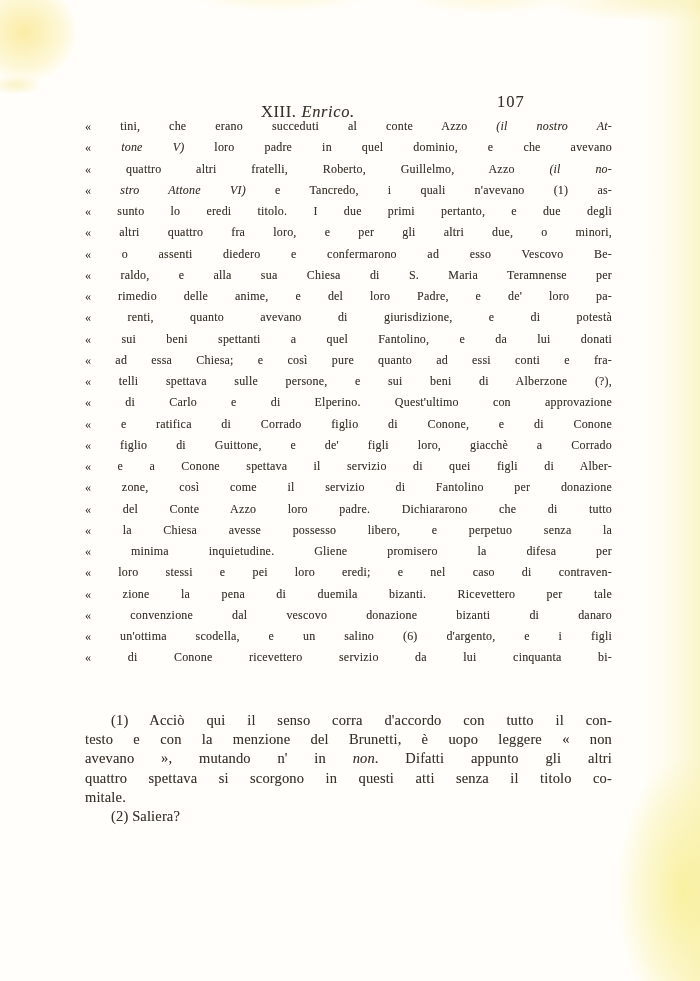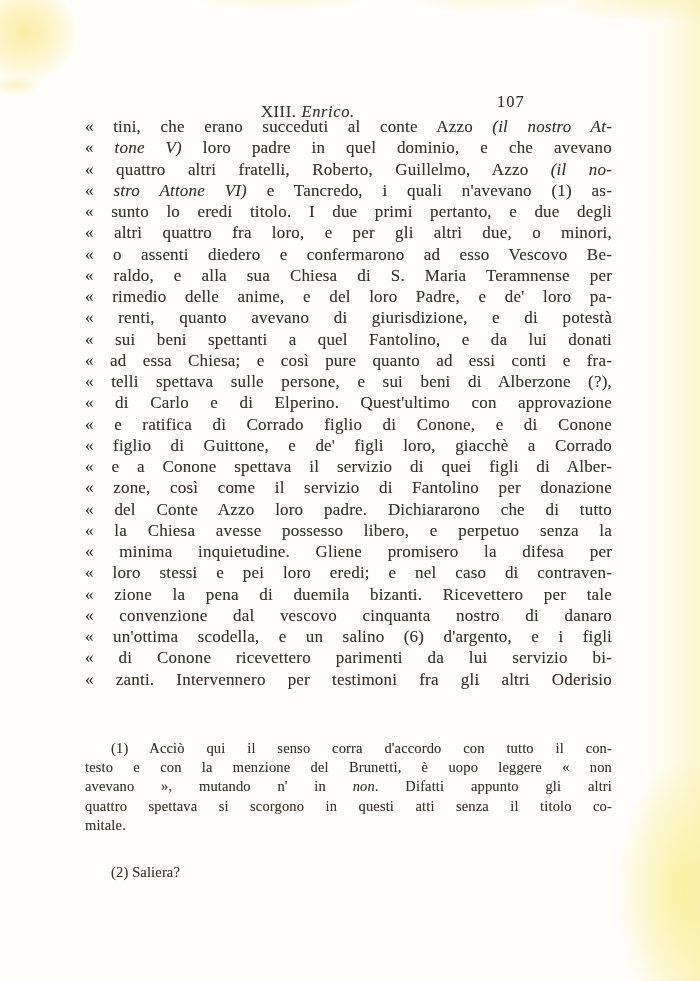--- a/index.html
+++ b/index.html
@@ -48,32 +48,32 @@
       radial-gradient(ellipse 55% 55% at 75% 60%, rgba(248,238,140,0.75) 0%, rgba(249,240,160,0.35) 55%, rgba(249,240,160,0) 80%);
   }
   
   .header { position: absolute; left: 0; top: 86px; width: 700px; height: 22px; font-size: 16.5px; }
   .chapter { position: absolute; left: 261px; top: 0; letter-spacing: 0.6px; margin-top: 16px; }
   .chapter .it { margin-left: 5px; }
   .pagenum { position: absolute; left: 497px; top: 6px; letter-spacing: 1px; }
   
   .body-text {
     position: absolute; left: 85px; top: 116px; width: 527px;
-    font-size: 17px; letter-spacing: 0.2px;
+    font-size: 12px; letter-spacing: 0.2px;
   }
   .body-text .line { height: 21.25px; line-height: 21.25px; white-space: normal; }
   
   .footnotes {
     position: absolute; left: 85px; top: 711px; width: 527px;
     font-size: 14.5px; letter-spacing: 0.15px;
   }
   .footnotes .line { height: 19.2px; line-height: 19.2px; }
   .line.just { text-align: justify; text-align-last: justify; }
   .line.left { text-align: right; text-align-last: left; }
-  .line.indent { text-indent: 26px; margin-top: 28px; }
+  .line.indent { text-indent: 26px; }
   .it { font-style: italic; }
   .line, .chapter, .pagenum { text-shadow: 0 0 0.5px rgba(55,49,42,0.35); }
 </style>
 </head>
 <body>
 
 <div class="page">
   <div class="stain stain-topleft"></div>
   <div class="stain stain-topleft-edge"></div>
   <div class="stain stain-topedge"></div>
@@ -102,24 +102,23 @@
       <div class="line just"><span>« di Carlo e di Elperino. Quest'ultimo con approvazione</span></div>
       <div class="line just"><span>« e ratifica di Corrado figlio di Conone, e di Conone</span></div>
       <div class="line just"><span>« figlio di Guittone, e de' figli loro, giacchè a Corrado</span></div>
       <div class="line just"><span>« e a Conone spettava il servizio di quei figli di Alber-</span></div>
       <div class="line just"><span>« zone, così come il servizio di Fantolino per donazione</span></div>
       <div class="line just"><span>« del Conte Azzo loro padre. Dichiararono che di tutto</span></div>
       <div class="line just"><span>« la Chiesa avesse possesso libero, e perpetuo senza la</span></div>
       <div class="line just"><span>« minima inquietudine. Gliene promisero la difesa per</span></div>
       <div class="line just"><span>« loro stessi e pei loro eredi; e nel caso di contraven-</span></div>
       <div class="line just"><span>« zione la pena di duemila bizanti. Ricevettero per tale</span></div>
-      <div class="line just"><span>« convenzione dal vescovo cinquanta nostro di danaro</span></div>
+      <div class="line just"><span>« convenzione dal vescovo donazione bizanti di danaro</span></div>
       <div class="line just"><span>« un'ottima scodella, e un salino (6) d'argento, e i figli</span></div>
-      <div class="line just"><span>« di Conone ricevettero parimenti da lui servizio bi-</span></div>
-      <div class="line just"><span>« zanti. Intervennero per testimoni fra gli altri Oderisio</span></div>
+      <div class="line just"><span>« di Conone ricevettero servizio da lui cinquanta bi-</span></div>
     </div>
 
   <div class="footnotes" id="footnote-lines">
       <div class="line just indent"><span>(1) Acciò qui il senso corra d'accordo con tutto il con-</span></div>
       <div class="line just"><span>testo e con la menzione del Brunetti, è uopo leggere « non</span></div>
       <div class="line just"><span>avevano », mutando n' in </span><span class="it">non</span><span>. Difatti appunto gli altri</span></div>
       <div class="line just"><span>quattro spettava si scorgono in questi atti senza il titolo co-</span></div>
       <div class="line left"><span>mitale.</span></div>
       <div class="line left indent"><span>(2) Saliera?</span></div>
     </div>

